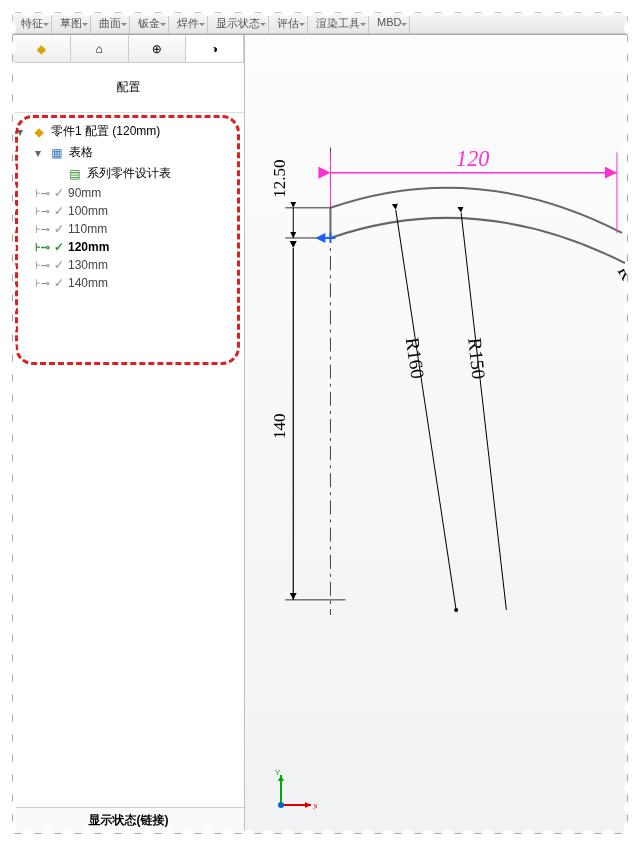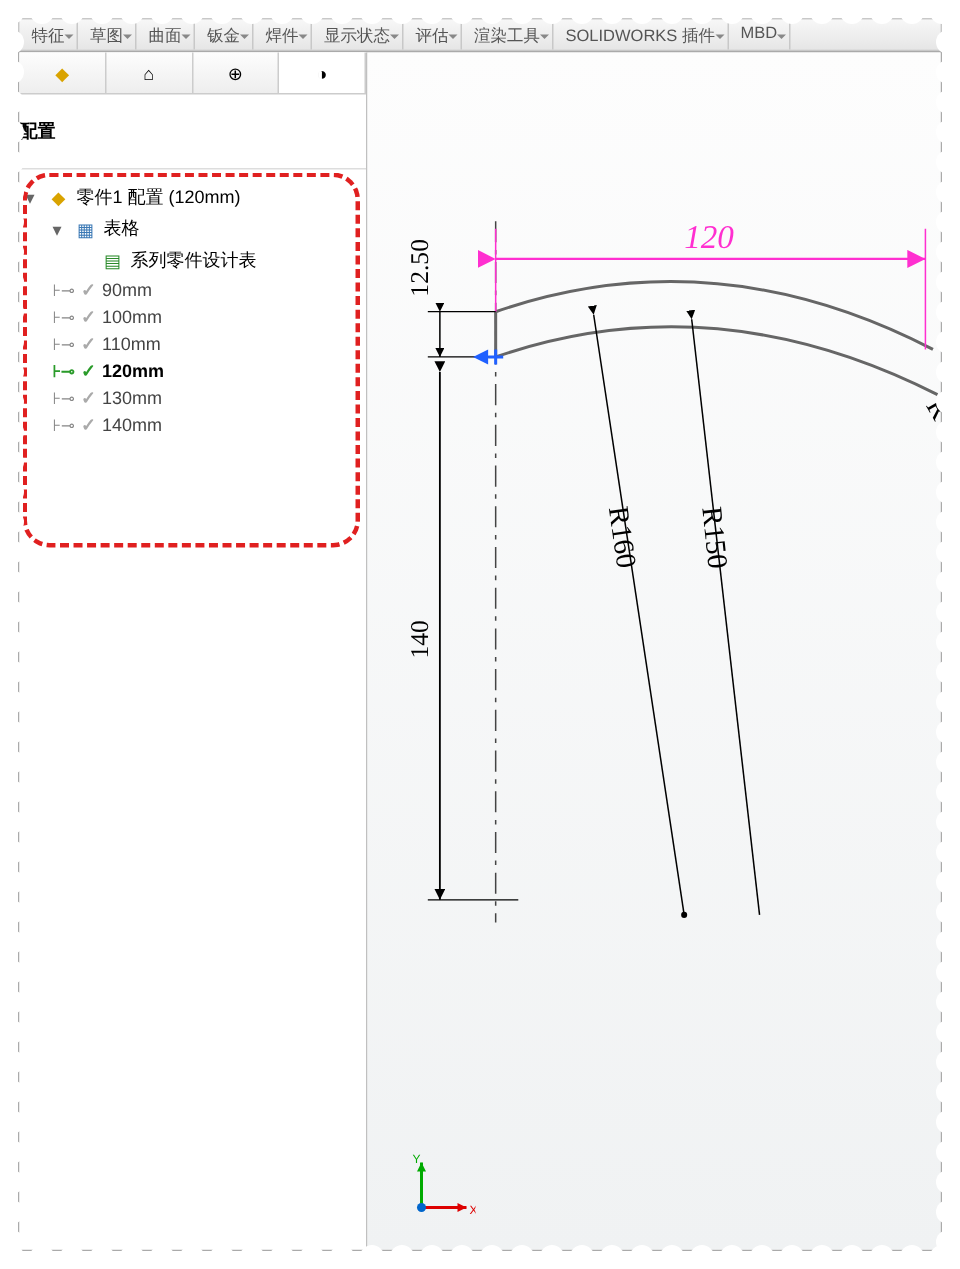--- a/index.html
+++ b/index.html
@@ -84,23 +84,23 @@
     flex: 1;
     display: flex;
     align-items: center;
     justify-content: center;
     border-right: 1px solid #ccc;
   }
   .side-tabs div.active {
     background: #fff;
   }
   .side-title {
-    text-align: left;
+    text-align: center;
     padding: 16px 0;
-    font-weight: bold;
+    font-weight: normal;
     border-bottom: 1px solid #ddd;
   }
 
   .tree-wrap {
     flex: 1;
     padding: 8px 4px;
     position: relative;
   }
   .highlight-box {
     position: absolute;
@@ -168,21 +168,20 @@
 
 <div class="ribbon">
   <div class="tab">特征</div>
   <div class="tab">草图</div>
   <div class="tab">曲面</div>
   <div class="tab">钣金</div>
   <div class="tab">焊件</div>
   <div class="tab">显示状态</div>
   <div class="tab">评估</div>
   <div class="tab">渲染工具</div>
-  <div class="tab">SOLIDWORKS 插件</div>
   <div class="tab">MBD</div>
 </div>
 
 <div class="main">
 
   <div class="side">
     <div class="side-tabs">
       <div>
           <span class="ico ico-cube">◆</span>
         </div>
@@ -246,20 +245,21 @@
             </li>
           <li class="cfg">
               <span class="ico-cfgmark">⊦⊸</span>
               <span class="gray check">✓</span>
               <span>140mm</span>
             </li>
         </ul>
       </ul>
     </div>
 
+    <div class="status-head">显示状态(链接)</div>
   </div>
 
   <div class="graphics">
     
 
     <svg width="100%" height="100%" viewBox="0 0 380 790">
       <defs>
         <marker id="ah" markerWidth="8" markerHeight="8" refX="6" refY="3" orient="auto">
           <path d="M0,0 L6,3 L0,6 Z" fill="#000"></path>
         </marker>

